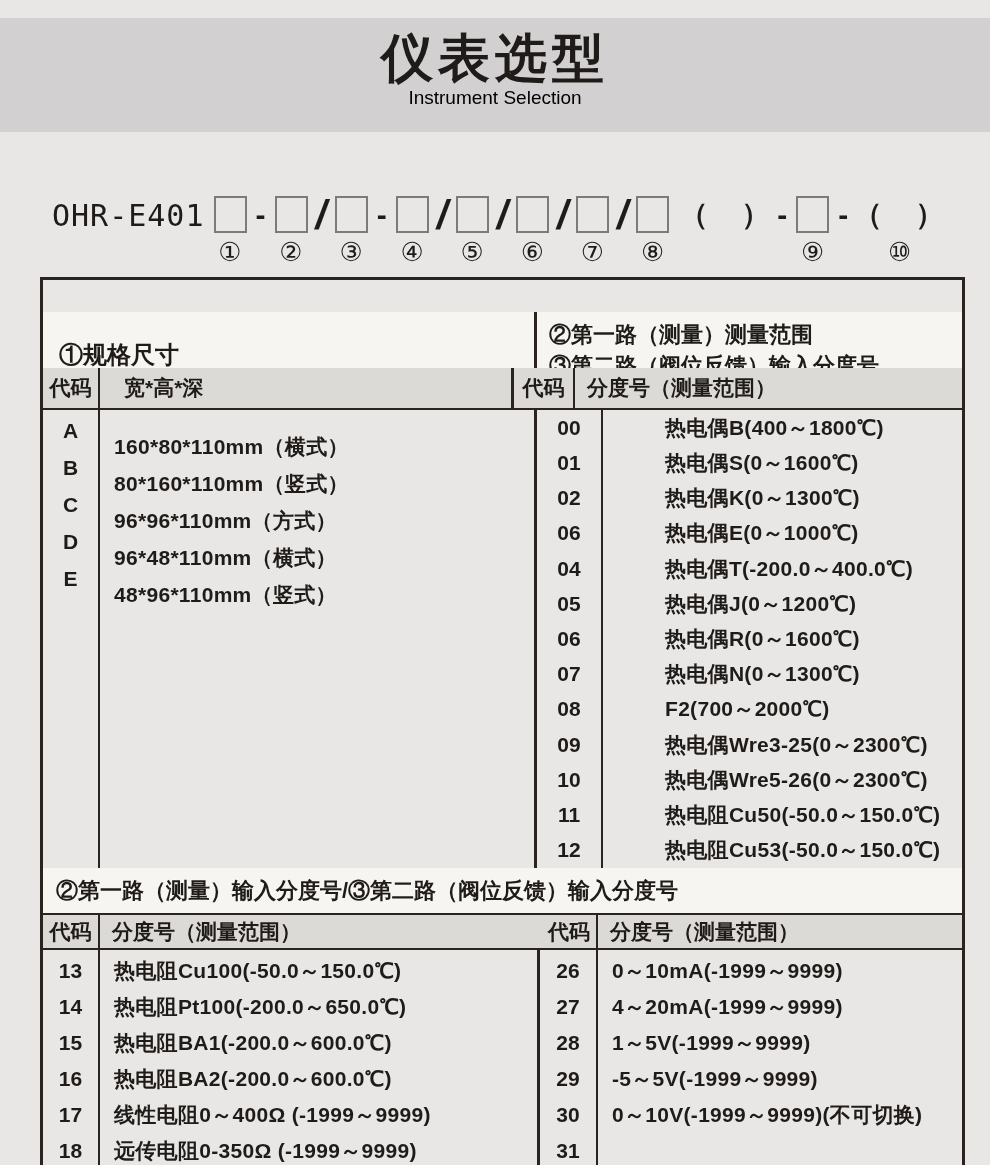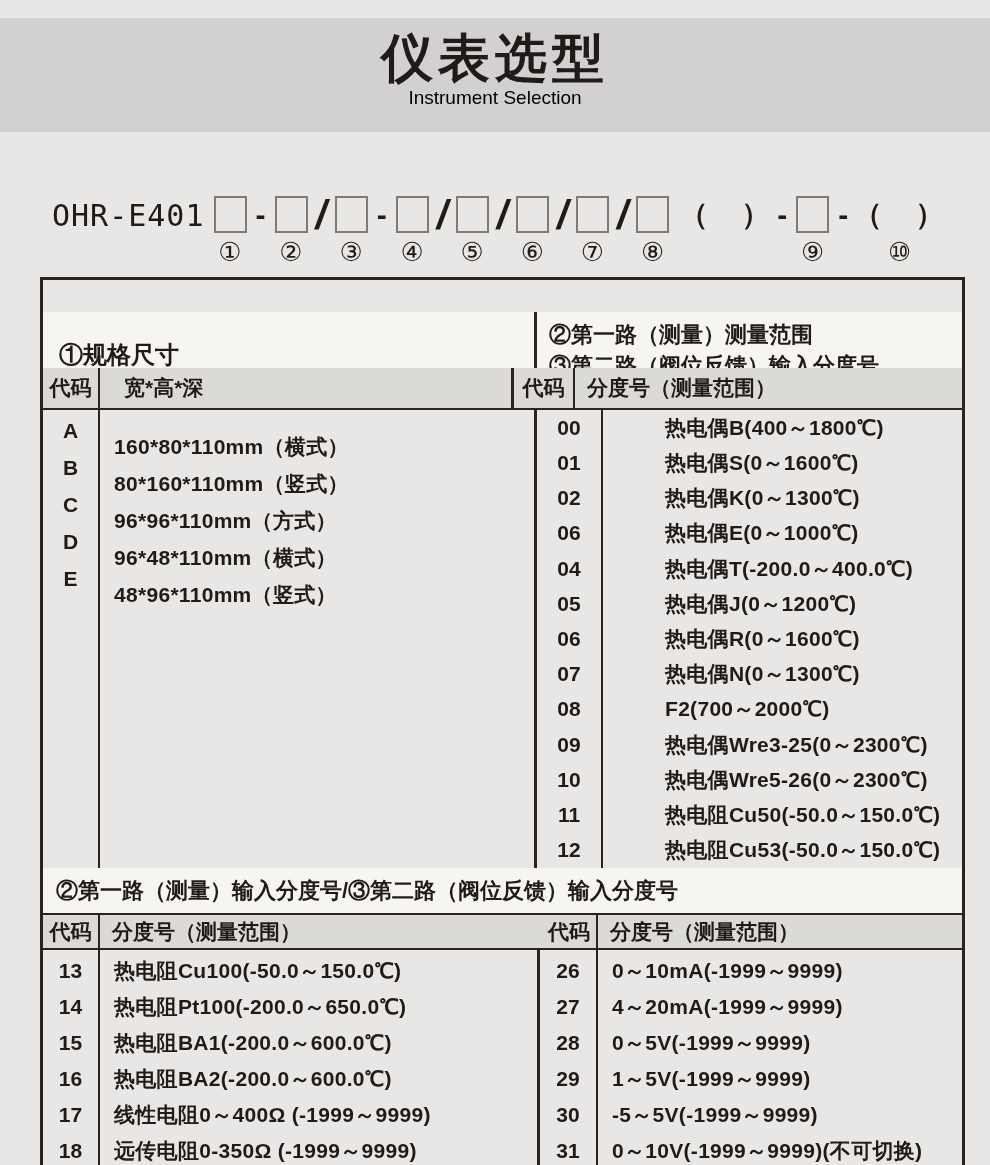--- a/index.html
+++ b/index.html
@@ -265,21 +265,20 @@
           <div class="cell-line code-line">26</div>
           <div class="cell-line code-line">27</div>
           <div class="cell-line code-line">28</div>
           <div class="cell-line code-line">29</div>
           <div class="cell-line code-line">30</div>
           <div class="cell-line code-line">31</div>
         </div>
       <div class="col col4">
           <div class="cell-line desc-line">0～10mA(-1999～9999)</div>
           <div class="cell-line desc-line">4～20mA(-1999～9999)</div>
-          <div class="cell-line desc-line">0～5V(-1999～9999)</div>
           <div class="cell-line desc-line">1～5V(-1999～9999)</div>
           <div class="cell-line desc-line">-5～5V(-1999～9999)</div>
           <div class="cell-line desc-line">0～10V(-1999～9999)(不可切换)</div>
         </div>
     </div>
 
   </div>
 </div>
 
 </body></html>

